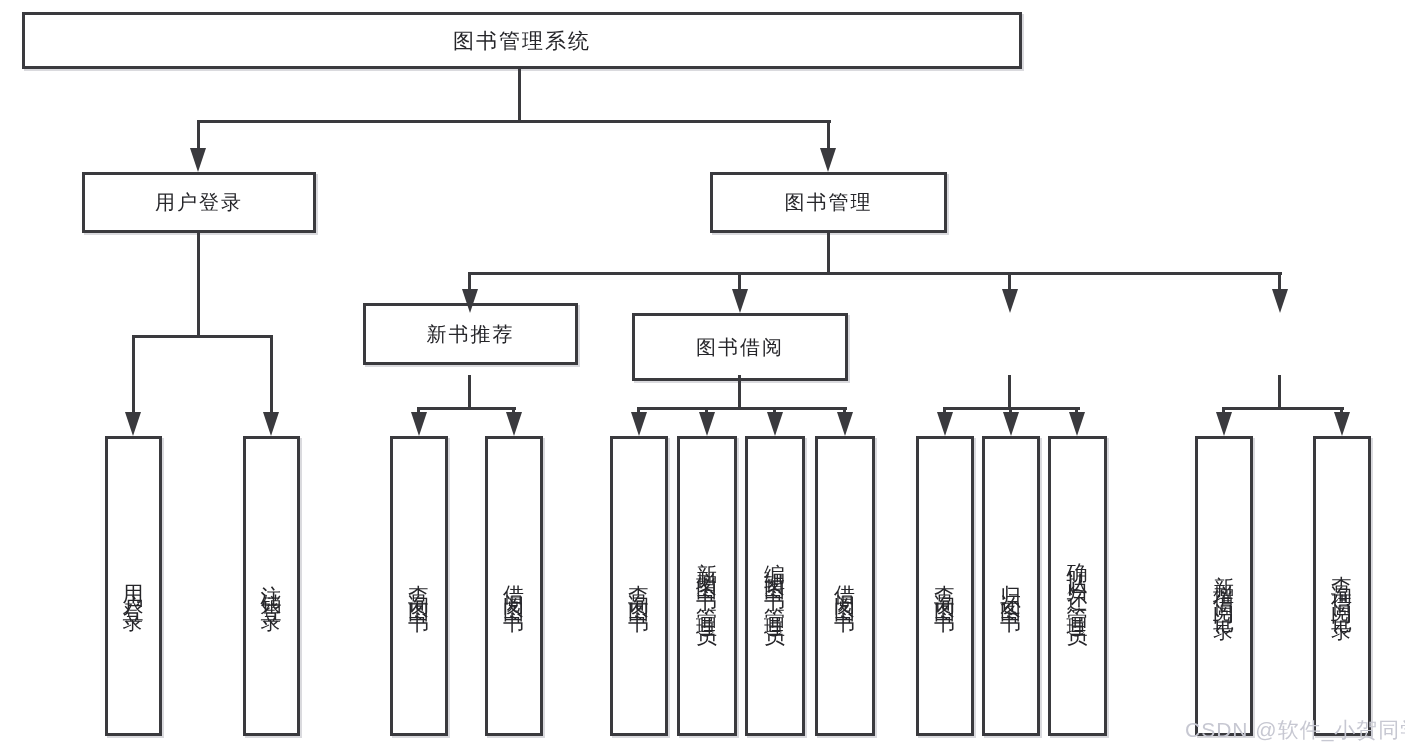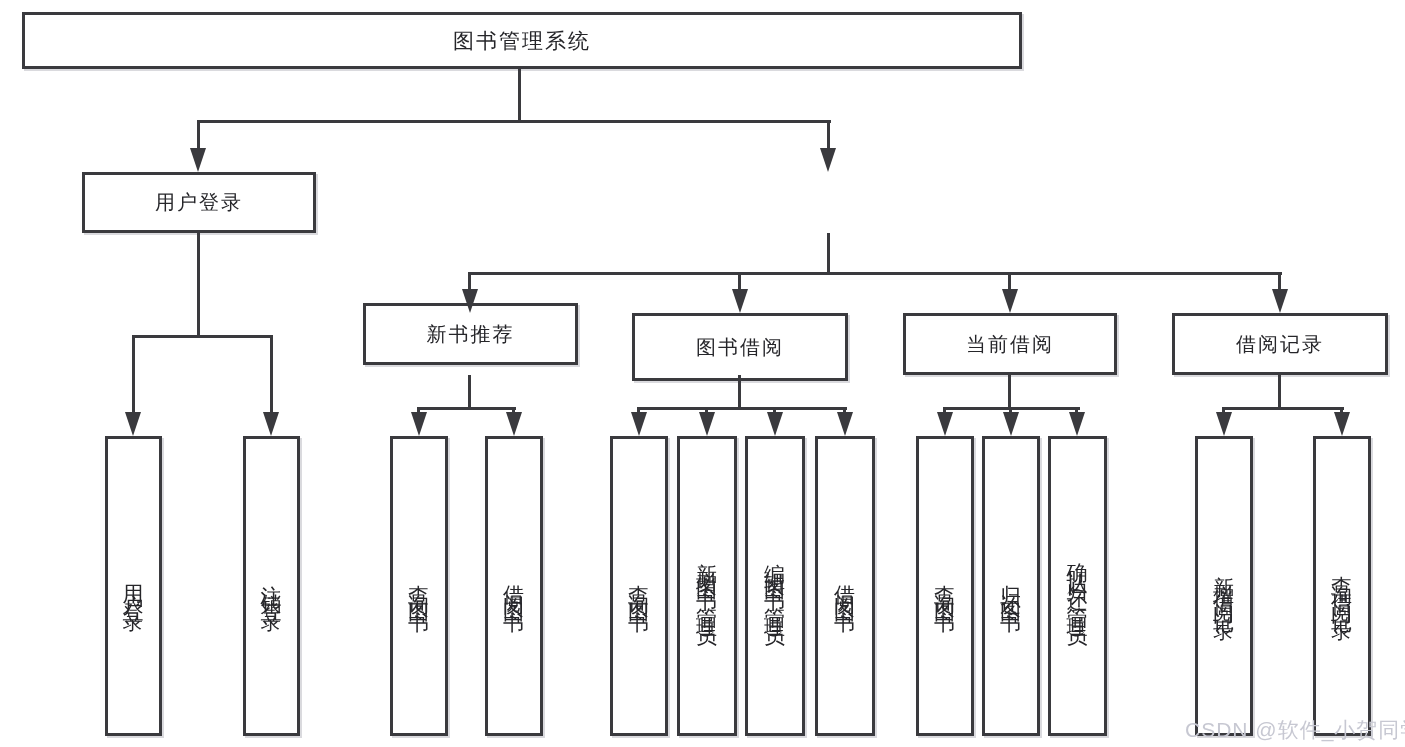--- a/index.html
+++ b/index.html
@@ -60,32 +60,29 @@
 
 <div id="stage" style="--line: #3a3a3e; --text: #26262a; --bg: #ffffff; --wm: #c7c8d2;">
 
   <div class="hbox" style="left:22px;top:12px;width:1000px;height:57px;font-size:21px;">
     <span>图书管理系统</span>
   </div>
 
   <div class="hbox" style="left:82px;top:172px;width:234px;height:61px;">
     <span>用户登录</span>
   </div>
+  <div class="hbox" style="left:710px;top:172px;width:237px;height:61px;">
+    <span>图书管理</span>
+  </div>
 
   <div class="hbox" style="left:363px;top:303px;width:215px;height:62px;">
     <span>新书推荐</span>
   </div>
   <div class="hbox" style="left:632px;top:313px;width:216px;height:68px;">
     <span>图书借阅</span>
-  </div>
-  <div class="hbox" style="left:903px;top:313px;width:214px;height:62px;">
-    <span>当前借阅</span>
-  </div>
-  <div class="hbox" style="left:1172px;top:313px;width:216px;height:62px;">
-    <span>借阅记录</span>
   </div>
 
   <div class="leaf" style="left:105px;width:57px;">
     <span class="vtext">用户登录</span>
   </div>
   <div class="leaf" style="left:243px;width:57px;">
     <span class="vtext">注销登录</span>
   </div>
 
   <div class="leaf" style="left:390px;width:58px;">

